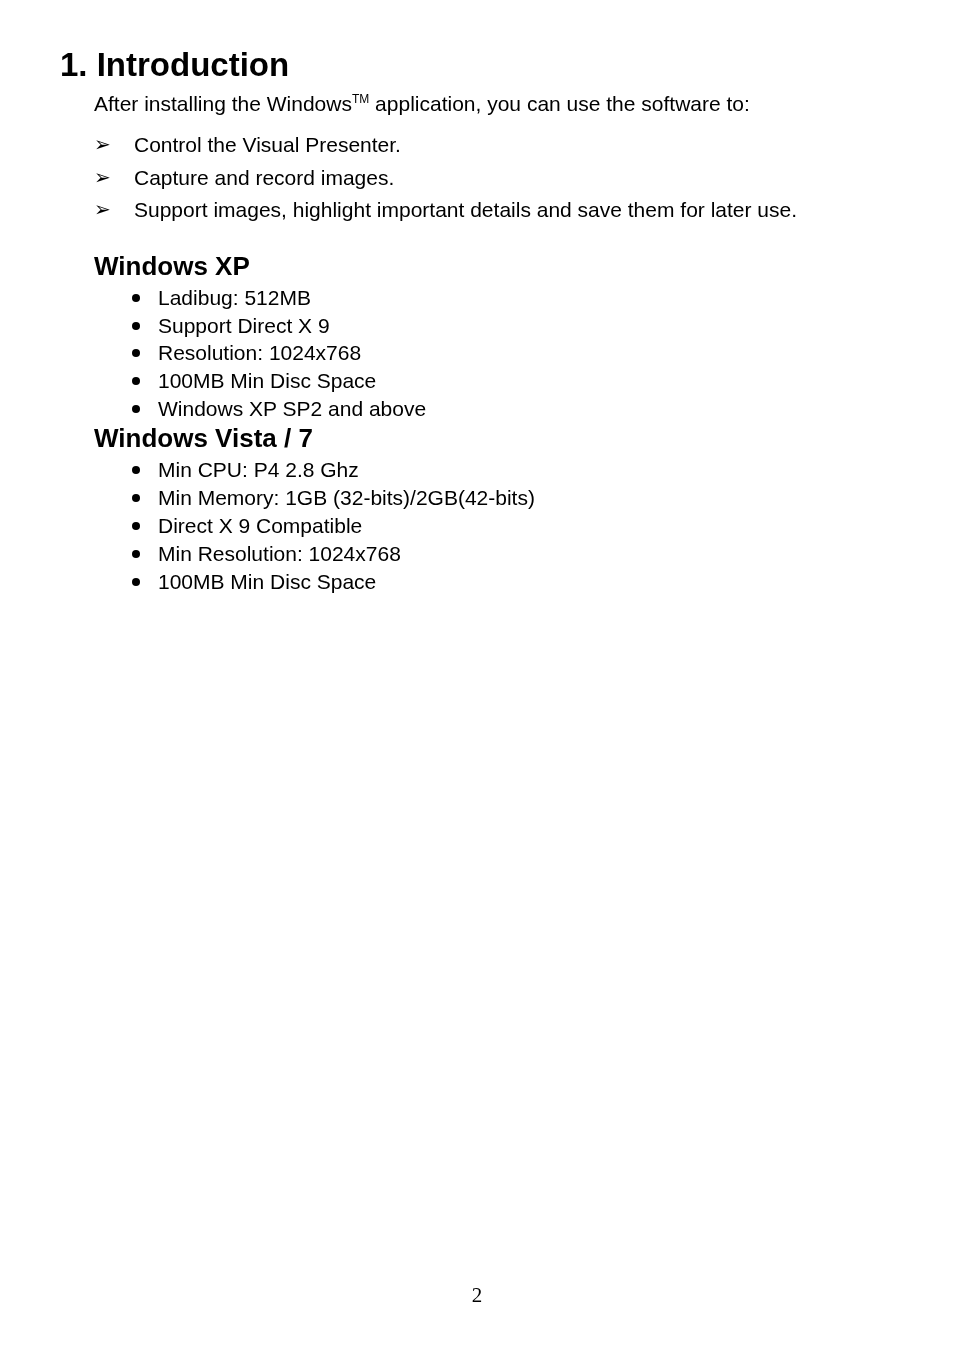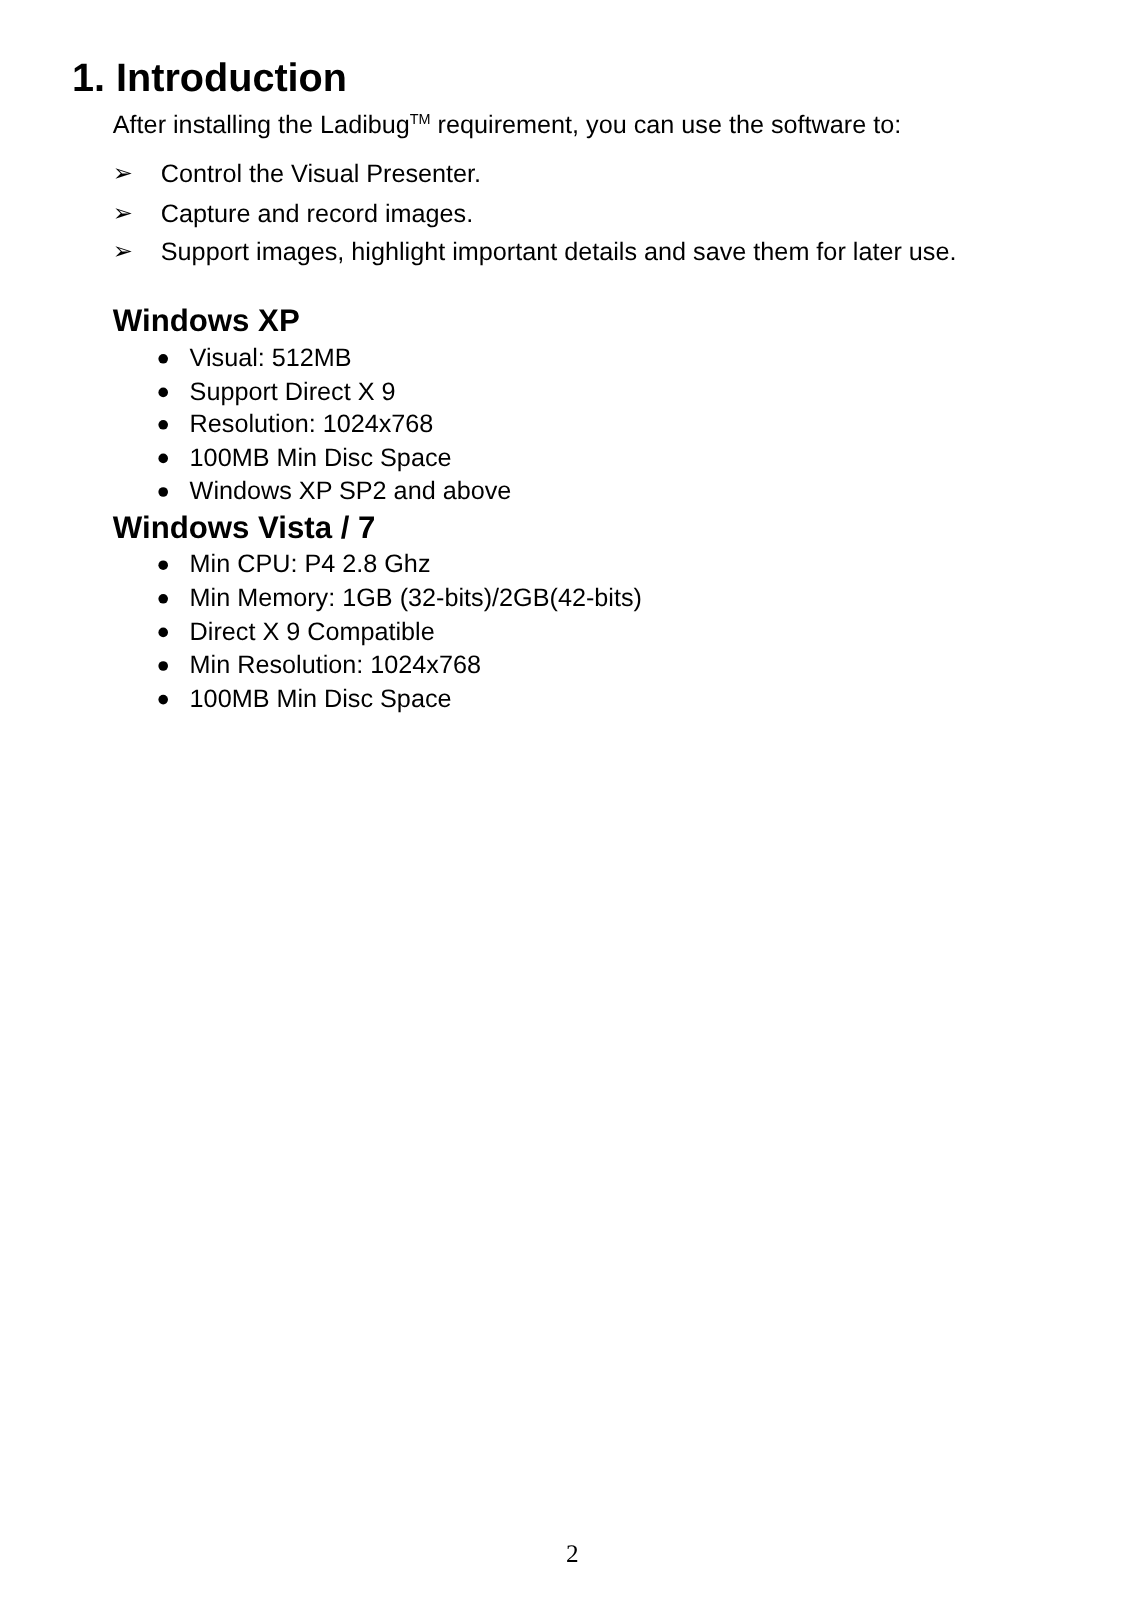--- a/index.html
+++ b/index.html
@@ -87,35 +87,35 @@
   }
 </style>
 </head>
 <body>
 
 <div class="page">
 
   <h1>1. Introduction</h1>
 
   <p class="intro-text">
-    <span>After installing the Ladibug</span><sup>TM</sup><span> requirement, you can use the software to:</span>
+    <span>After installing the Windows</span><sup>TM</sup><span> application, you can use the software to:</span>
   </p>
 
   <ul class="arrow-list">
     <li>Control the Visual Presenter.</li>
     <li>Capture and record images.</li>
     <li>Support images, highlight important details and save them for later use.</li>
   </ul>
 
   <div class="gap"></div>
 
 
   <h2>Windows XP</h2>
   <ul class="bullet-list">
-    <li>Visual: 512MB</li>
+    <li>Ladibug: 512MB</li>
     <li>Support Direct X 9</li>
     <li>Resolution: 1024x768</li>
     <li>100MB Min Disc Space</li>
     <li>Windows XP SP2 and above</li>
   </ul>
 
   <h2>Windows Vista / 7</h2>
   <ul class="bullet-list">
     <li>Min CPU: P4 2.8 Ghz</li>
     <li>Min Memory: 1GB (32-bits)/2GB(42-bits)</li>

